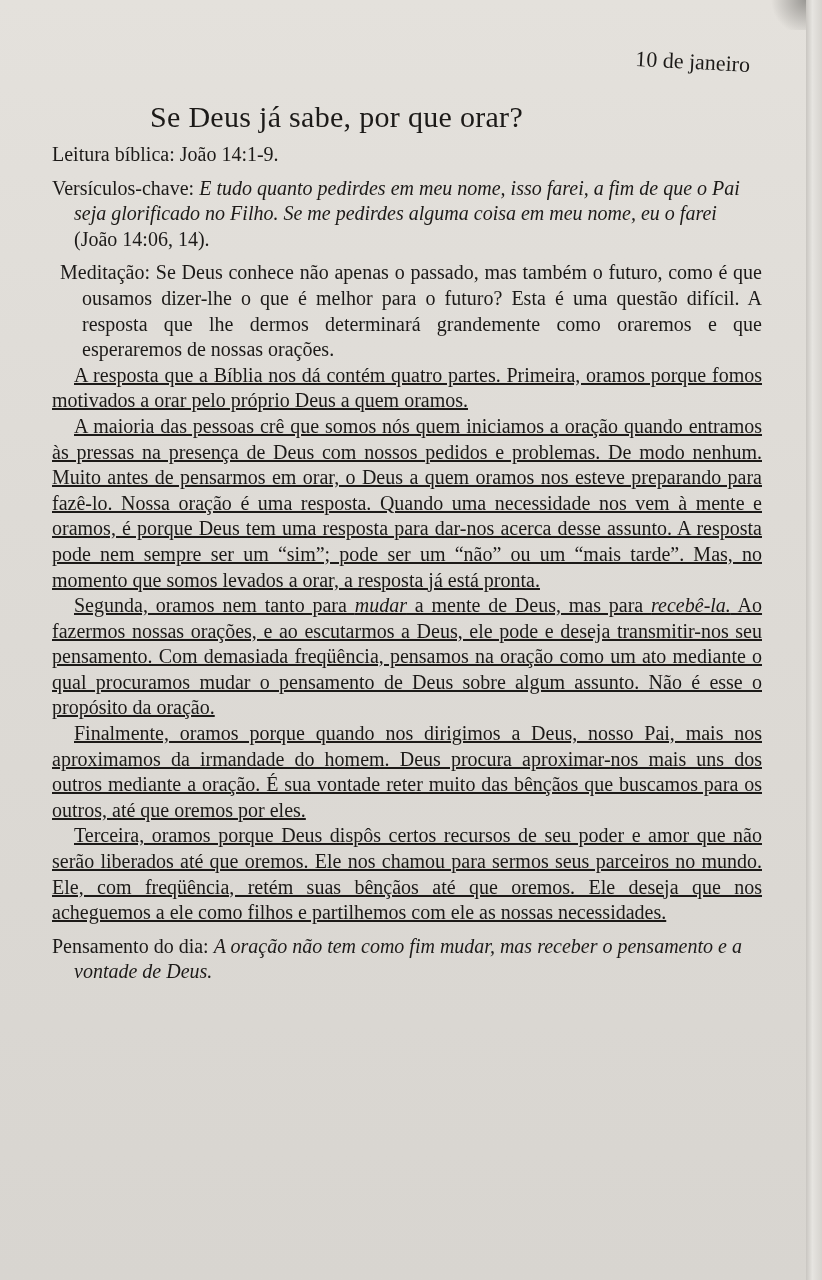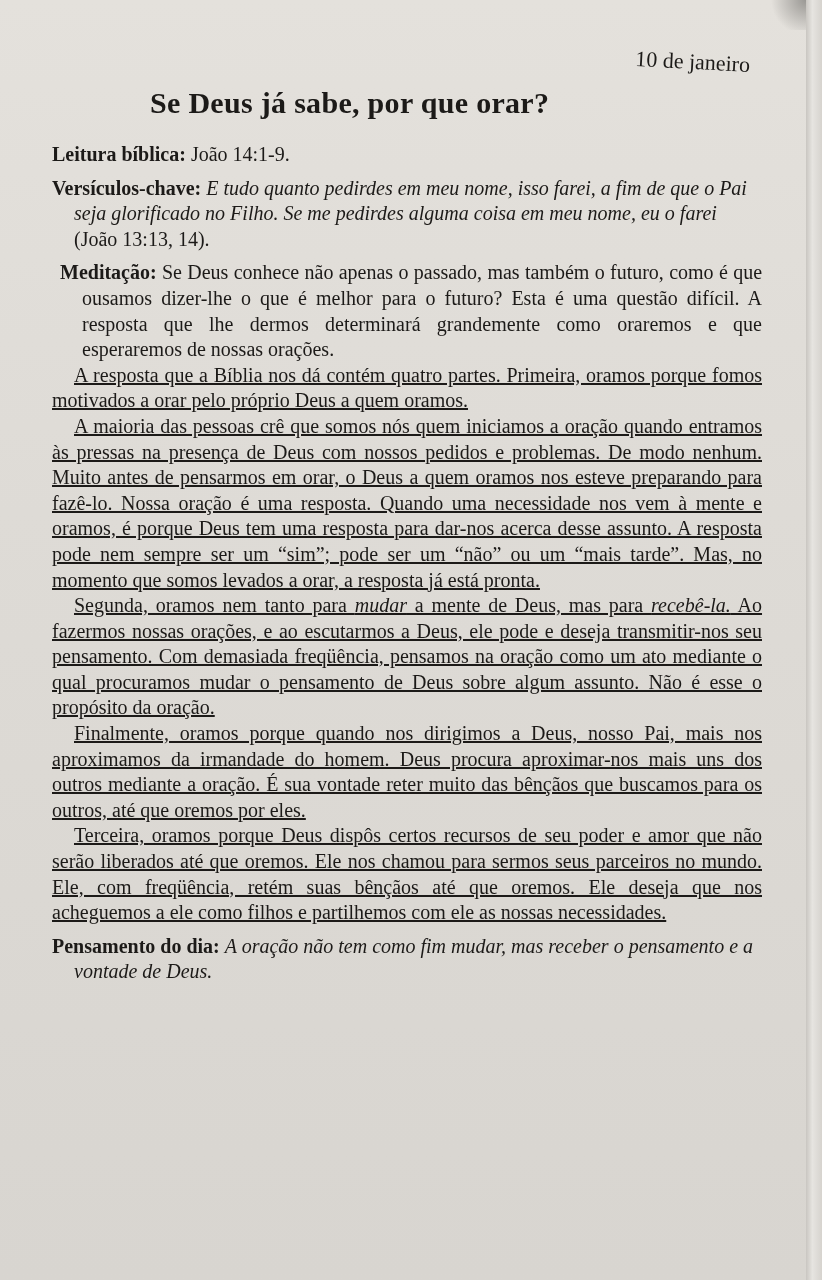--- a/index.html
+++ b/index.html
@@ -20,30 +20,30 @@
     }
     .corner-shadow {
       position: absolute; right: 0; top: 0; width: 40px; height: 30px;
       background: radial-gradient(circle at 100% 0%, #9a9894 0%, rgba(154,152,148,0) 70%);
     }
     .date {
       position: absolute; left: 636px; top: 46px;
       font-size: 22px; transform: rotate(3deg); transform-origin: left top;
     }
     .title {
-      position: absolute; left: 150px; top: 86px; width: 560px;
-      font-size: 30px; font-weight: bold; letter-spacing: 0.3px;
+      position: absolute; left: 150px; top: 100px; width: 560px;
+      font-size: 30px; font-weight: normal; letter-spacing: 0.3px;
     }
     .content {
       position: absolute; left: 52px; top: 142px; width: 710px;
       font-size: 20px; line-height: 25.6px;
     }
     .block { margin-bottom: 8px; }
     .hang { padding-left: 22px; text-indent: -22px; }
-    .label { font-weight: bold; }
+    .label { font-weight: normal; }
     .para { text-indent: 22px; text-align: justify; text-decoration: underline; }
     .para-noindent { text-align: justify; margin-left: 8px; }
     i { font-style: italic; }
   </style>
 </head>
 <body>
 
 <div class="page">
   <div class="corner-shadow"></div>
 
@@ -54,21 +54,21 @@
   <div class="content">
 
     <div class="block hang">
       <span class="label">Leitura bíblica:</span>
       <span>João 14:1-9.</span>
     </div>
 
     <div class="block hang">
       <span class="label">Versículos-chave:</span>
       <i>E tudo quanto pedirdes em meu nome, isso farei, a fim de que o Pai seja glorificado no Filho. Se me pedirdes alguma coisa em meu nome, eu o farei</i>
-      <span>(João 13:13, 14).</span>
+      <span>(João 14:06, 14).</span>
     </div>
 
     <div class="block">
       <div class="hang para-noindent">
         <span class="label">Meditação:</span>
         <span>Se Deus conhece não apenas o passado, mas também o futuro, como é que ousamos dizer-lhe o que é melhor para o futuro? Esta é uma questão difícil. A resposta que lhe dermos determinará grandemente como oraremos e que esperaremos de nossas orações.</span>
       </div>
       <div class="para">A resposta que a Bíblia nos dá contém quatro partes. Primeira, oramos porque fomos motivados a orar pelo próprio Deus a quem oramos.</div>
       <div class="para">A maioria das pessoas crê que somos nós quem iniciamos a oração quando entramos às pressas na presença de Deus com nossos pedidos e problemas. De modo nenhum. Muito antes de pensarmos em orar, o Deus a quem oramos nos esteve preparando para fazê-lo. Nossa oração é uma resposta. Quando uma necessidade nos vem à mente e oramos, é porque Deus tem uma resposta para dar-nos acerca desse assunto. A resposta pode nem sempre ser um “sim”; pode ser um “não” ou um “mais tarde”. Mas, no momento que somos levados a orar, a resposta já está pronta.</div>
       <div class="para">

